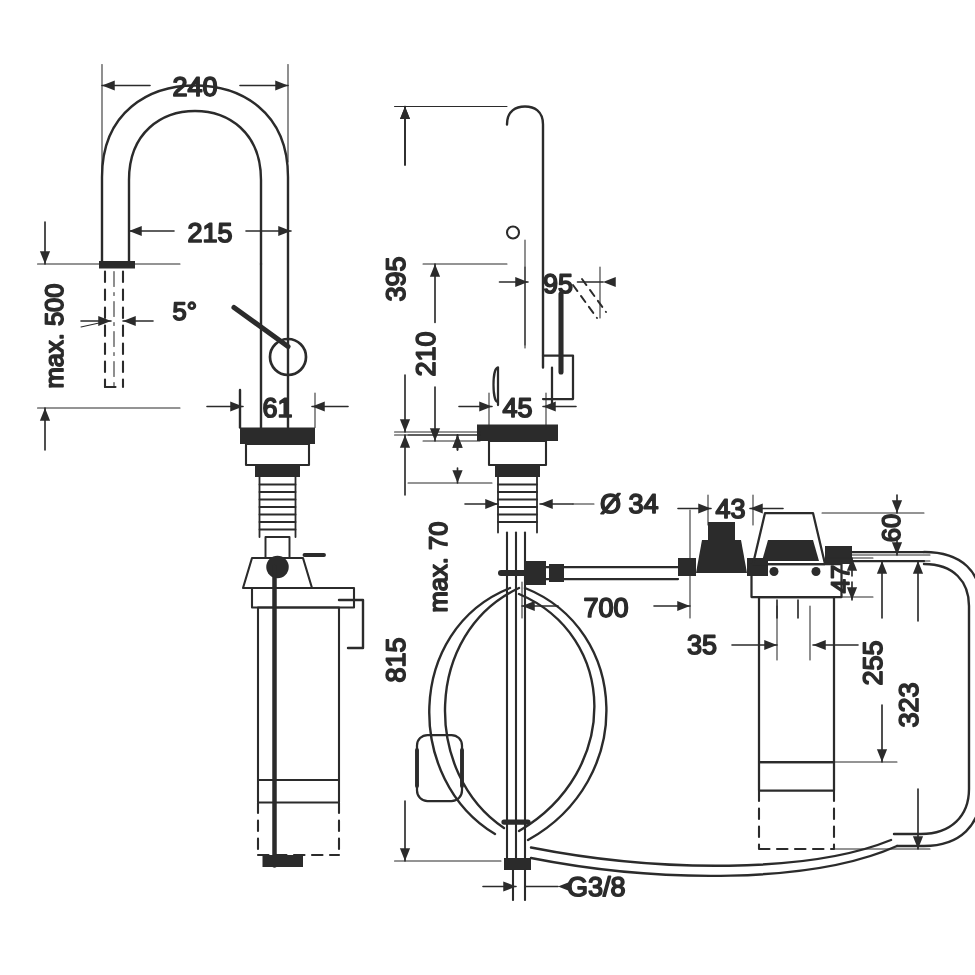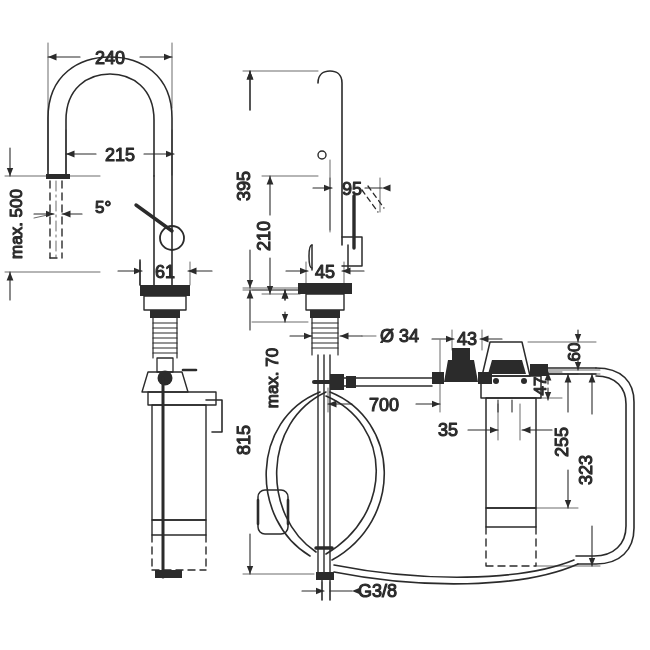--- a/index.html
+++ b/index.html
@@ -1,18 +1,18 @@
 <!DOCTYPE html>
 <html><head>
 <meta charset="utf-8">
 <style>
   html,body{margin:0;padding:0;background:#fff;}
   body{width:650px;height:650px;overflow:hidden;
        font-family:"Liberation Sans",sans-serif;}
-  #sheet{position:relative;width:602px;height:650px;background:#ffffff;}
+  #sheet{position:relative;width:602px;height:650px;background:#ffffff;margin-left:20px;}
   svg{display:block;}
   text{font-family:"Liberation Sans",sans-serif;fill:#2b2b2b;}
 </style>
 </head>
 <body>
 
 <div id="sheet">
 <svg width="650" height="650" viewBox="0 0 650 650">
   <defs>
     <marker id="ar" markerWidth="9" markerHeight="8" refX="8.5" refY="4" orient="auto" markerUnits="userSpaceOnUse">

